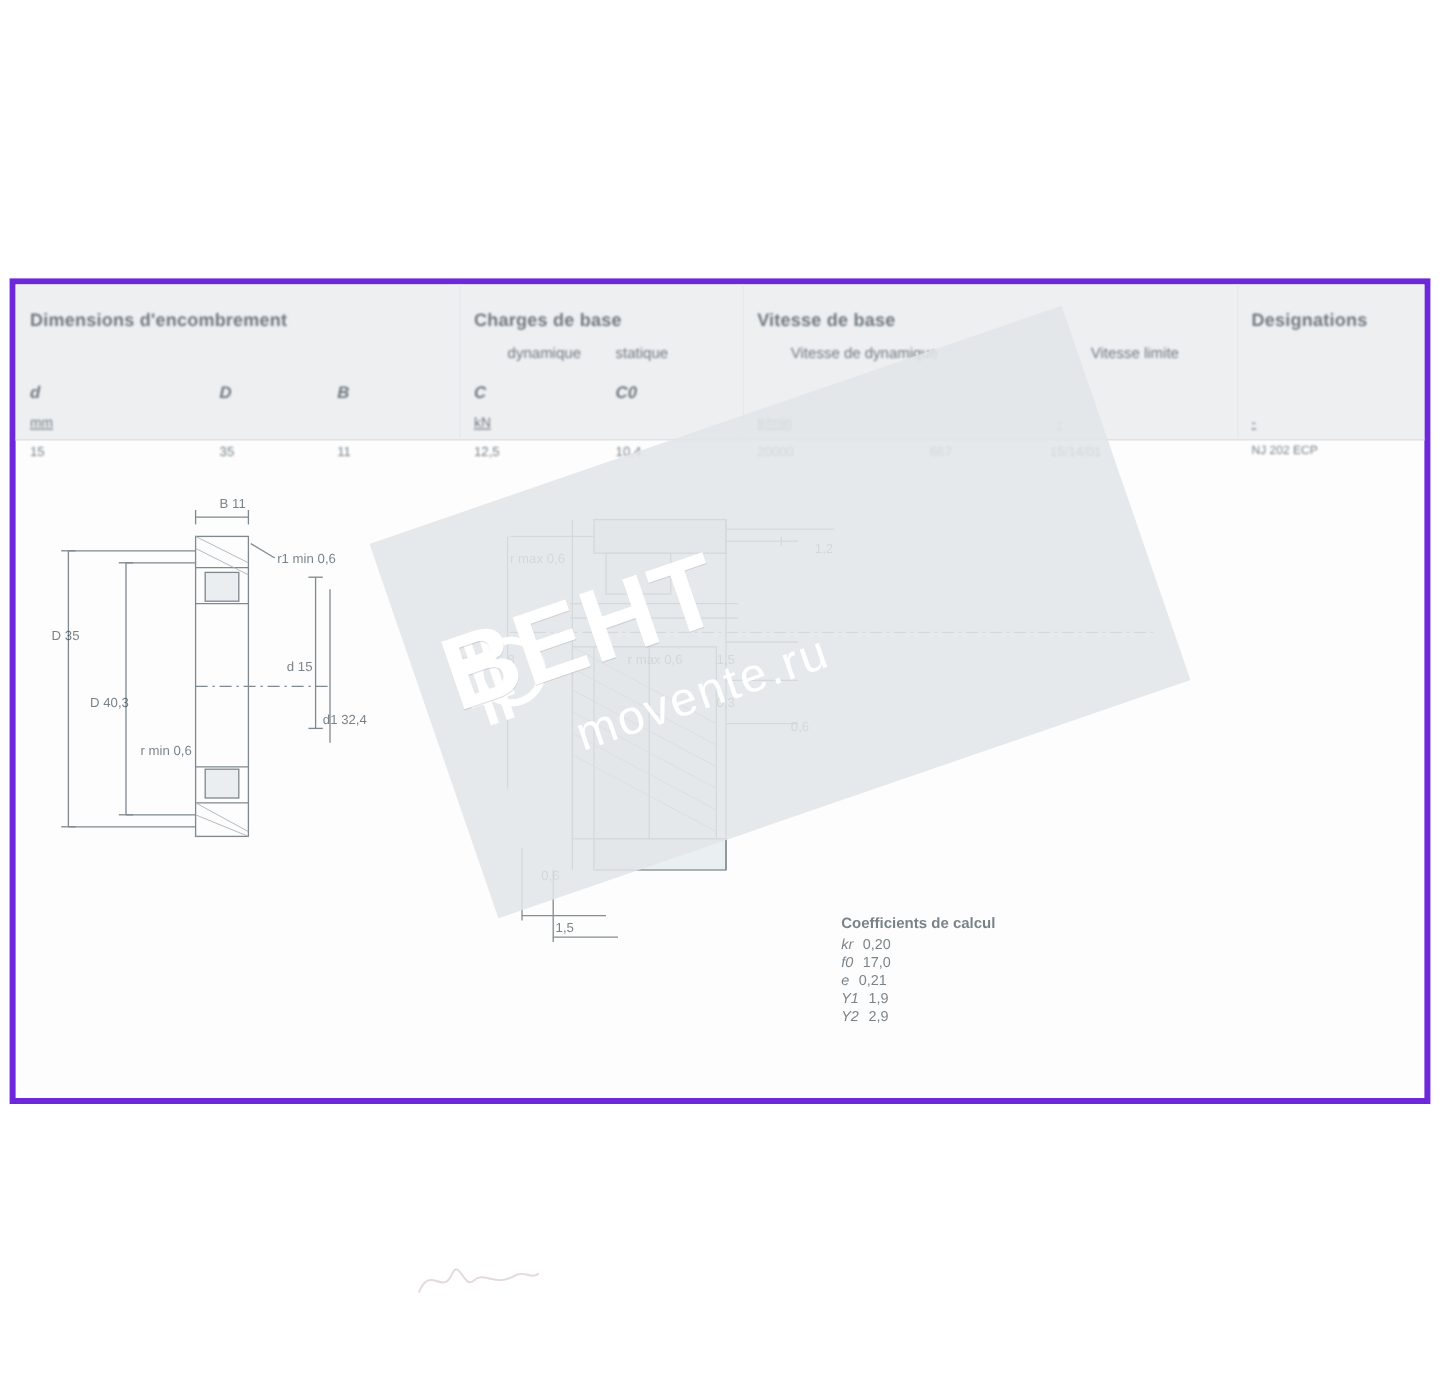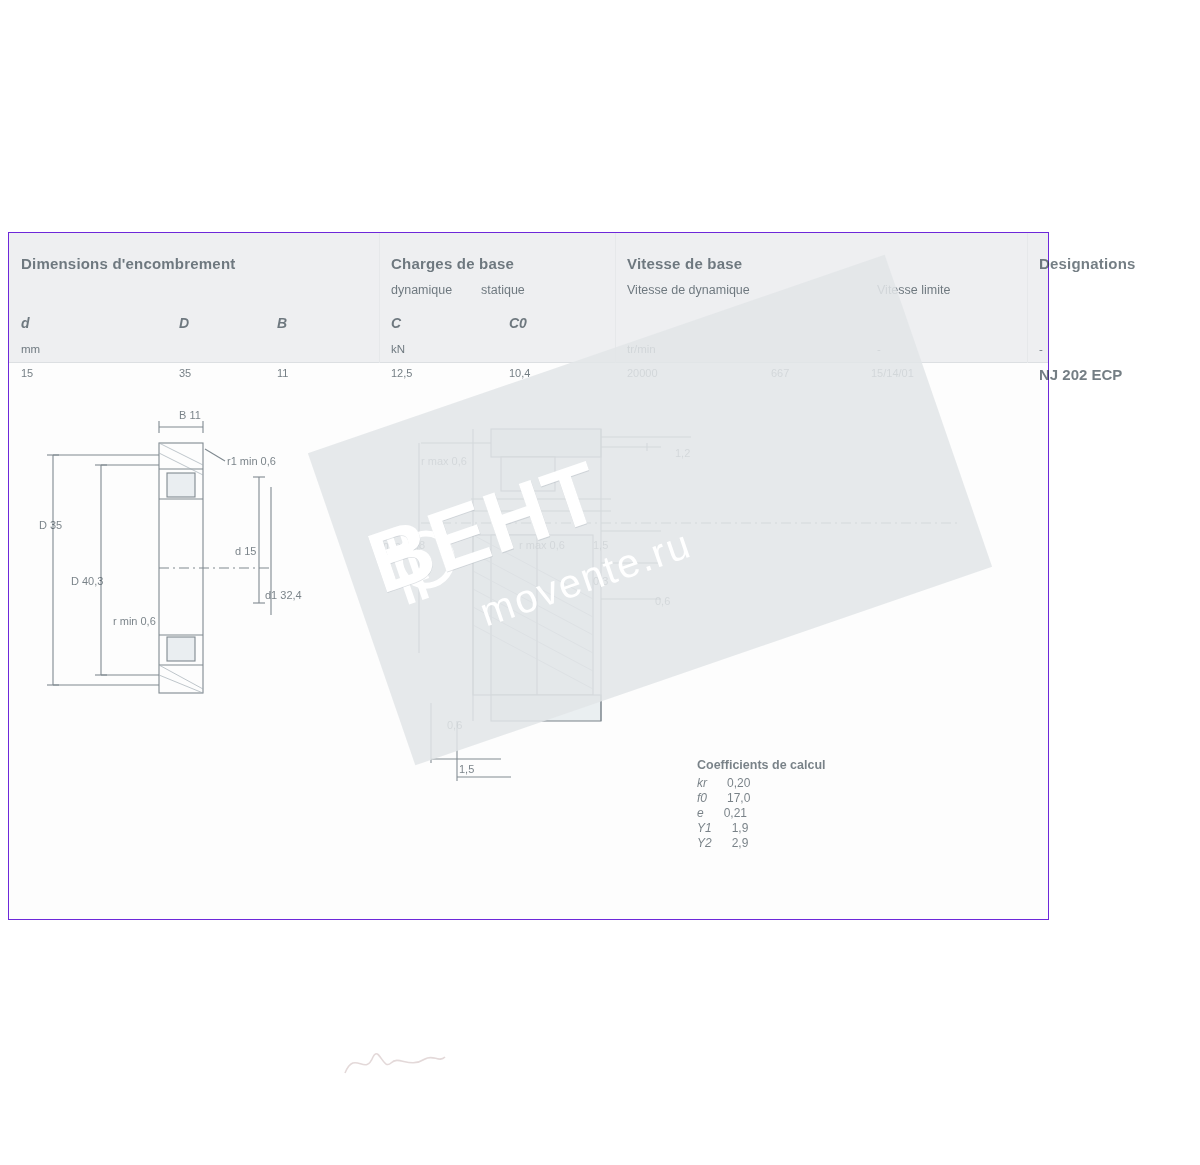--- a/index.html
+++ b/index.html
@@ -21,24 +21,24 @@
     left: 0; top: 0;
     width: 1200px;
     height: 1165px;
     background: #ffffff;
   }
 
   .sheet {
     position: absolute;
     left: 8px;
     top: 232px;
-    width: 1041px;
+    width: 1184px;
     height: 688px;
     background: #fdfdfd;
-    border: 1px solid #6d28d9;
+    border: 5px solid #6d28d9;
     box-sizing: border-box;
   }
 
   
   .table-head {
     position: absolute;
     left: 0; top: 0;
     width: 100%;
     height: 130px;
     background: #eeeff1;
@@ -59,35 +59,37 @@
     filter: blur(0.7px);
   }
   .grp {
     font-size: 15px;
     font-weight: bold;
     letter-spacing: .2px;
   }
   .sub {
     font-size: 12.5px;
     font-weight: normal;
+    margin-left: 28px;
   }
   .sym {
     font-size: 14px;
     font-style: italic;
     font-weight: bold;
   }
   .unit {
     font-size: 11.5px;
+    text-decoration: underline;
   }
   .val {
     font-size: 11px;
   }
   .val-bold {
-    font-size: 15px;
-    font-weight: bold;
+    font-size: 10px;
+    font-weight: normal;
   }
 
   
   .data-row {
     position: absolute;
     left: 0;
     top: 130px;
     width: 100%;
     height: 34px;
   }
@@ -135,21 +137,21 @@
     font-weight: bold;
     font-size: 12.5px;
     margin-bottom: 4px;
   }
   .notes .nline {
     line-height: 15px;
     white-space: nowrap;
   }
   .notes .nline i {
     font-style: italic;
-    margin-right: 20px;
+    margin-right: 8px;
   }
 
   
   .scribble {
     position: absolute;
     left: 330px;
     top: 810px;
     width: 110px;
     height: 40px;
     opacity: .5;

